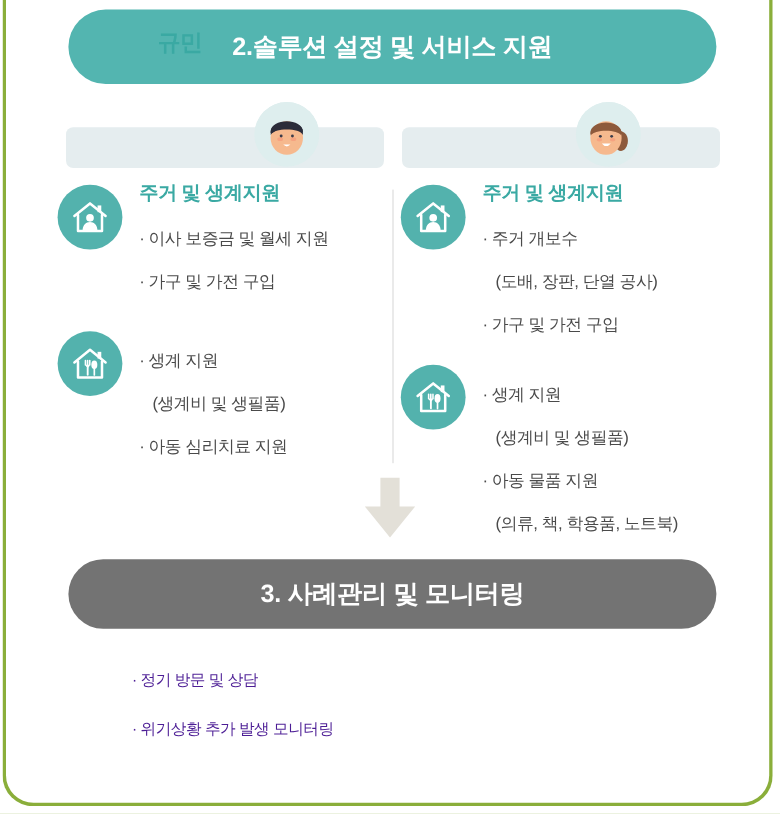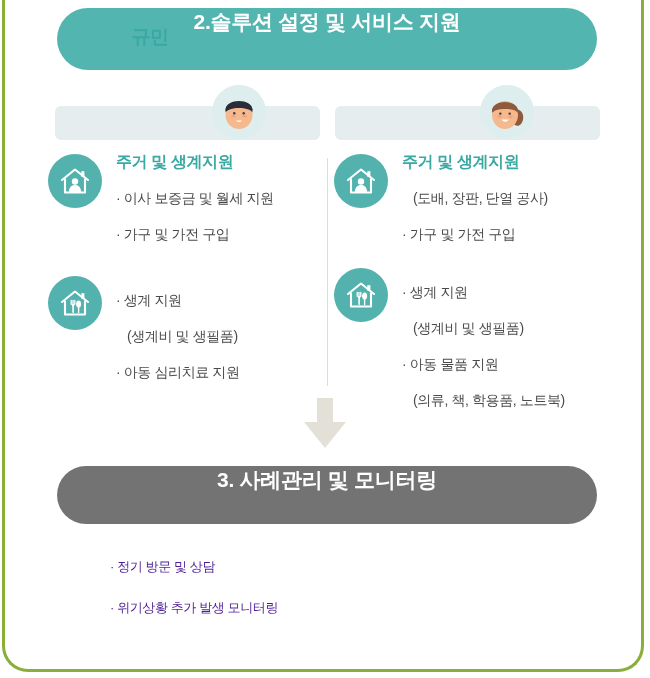--- a/index.html
+++ b/index.html
@@ -34,20 +34,21 @@
     position: absolute;
     left: 0; top: 0;
     width: 650px;
     height: 678px;
   }
 
   
   .banner {
     position: absolute;
     display: flex;
+    align-items: center;
     justify-content: center;
     border-radius: 40px;
     color: #ffffff;
     font-weight: bold;
     letter-spacing: -0.3px;
   }
   #banner-top {
     left: 57px;
     top: 8px;
     width: 540px;
@@ -273,20 +274,21 @@
         <svg width="34" height="34" viewBox="0 0 34 34" aria-hidden="true">
           <path d="M4 16 L17 5.5 L30 16" fill="none" stroke="#ffffff" stroke-width="2.1" stroke-linecap="round" stroke-linejoin="round"></path>
           <path d="M7 15.2 L7 28.5 L27 28.5 L27 15.2" fill="none" stroke="#ffffff" stroke-width="2.1" stroke-linecap="round" stroke-linejoin="round"></path>
           <rect x="23.3" y="7.2" width="3.1" height="5.6" fill="#ffffff"></rect>
           <circle cx="17" cy="17.5" r="3.2" fill="#ffffff"></circle>
           <path d="M10.8 28.5 C10.8 23.4 13.6 21 17 21 C20.4 21 23.2 23.4 23.2 28.5 Z" fill="#ffffff"></path>
         </svg>
       </div>
       <div class="item-text">
         <p class="item-heading">주거 및 생계지원</p>
+        <div class="item-line">· 주거 개보수</div>
         <div class="item-line indent">(도배, 장판, 단열 공사)</div>
         <div class="item-line">· 가구 및 가전 구입</div>
       </div>
     </div>
 
     <div class="service-item" style="margin-top:10px;">
       <div class="icon-circle">
         <svg width="34" height="34" viewBox="0 0 34 34" aria-hidden="true">
           <path d="M4 16 L17 5.5 L30 16" fill="none" stroke="#ffffff" stroke-width="2.1" stroke-linecap="round" stroke-linejoin="round"></path>
           <path d="M7 15.2 L7 28.5 L27 28.5 L27 15.2" fill="none" stroke="#ffffff" stroke-width="2.1" stroke-linecap="round" stroke-linejoin="round"></path>

